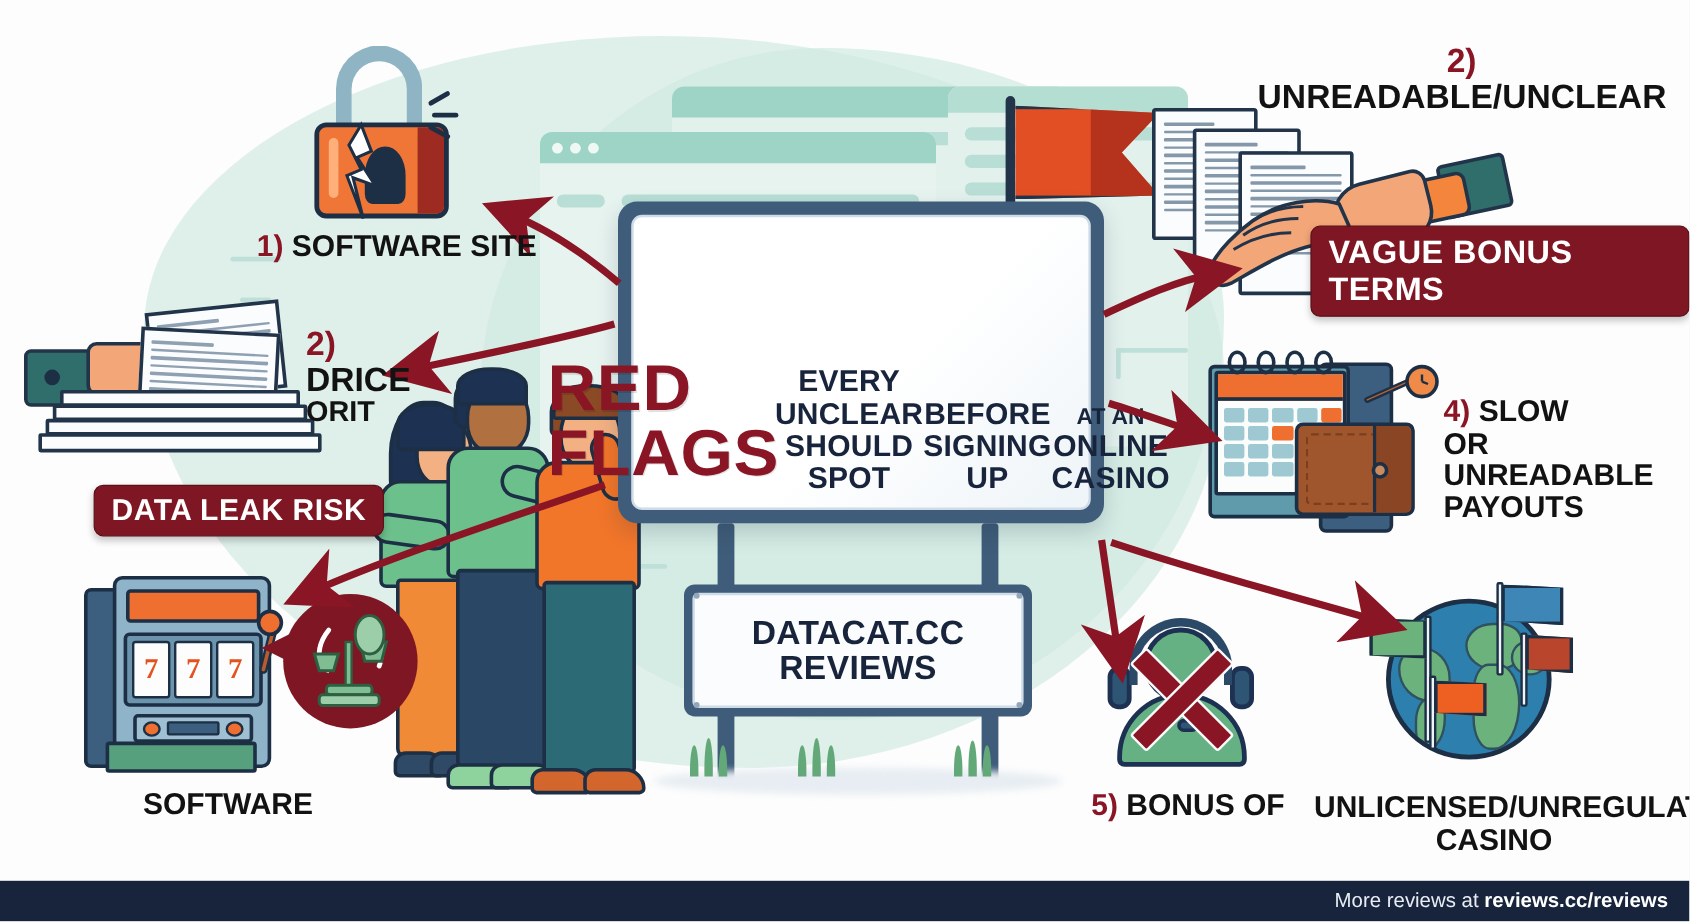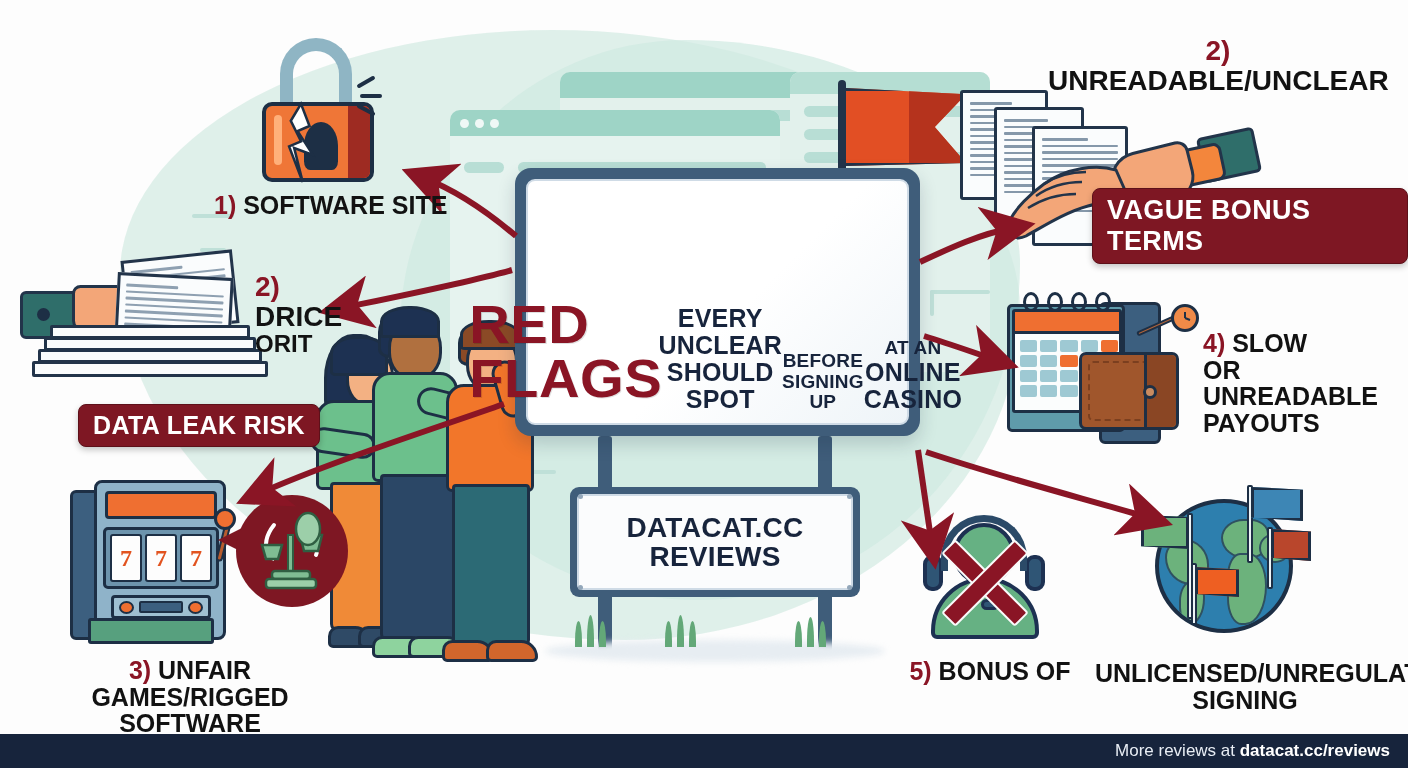--- a/index.html
+++ b/index.html
@@ -70,21 +70,21 @@
   }
   .sign-title {
     font-family:"Liberation Sans", sans-serif;
     font-weight:bold; font-size:54px; letter-spacing:.5px;
     color:#8a1525; line-height:1; margin-bottom:8px;
     transform: scaleX(1.04);
     text-shadow: 1px 1px 0 rgba(0,0,0,.12);
   }
   .sign-line { font-weight:bold; color:#17243c; line-height:1.08; text-align:center; }
   #sign-l1 { font-size:25px; letter-spacing:.2px; }
-  #sign-l2 { font-size:19px; letter-spacing:.2px; }
+  #sign-l2 { font-size:25px; letter-spacing:.2px; }
   #sign-l3 { font-size:25px; letter-spacing:.2px;margin-top:34px; }
   #sign-l3 .sm { font-size:19px; }
 
   #sign-posts { position:absolute; left:580px; top:436px; width:270px; height:215px; }
   .post { position:absolute; width:14px; height:215px; background:#3f5d7a; border-radius:3px; }
   .post.l { left:18px; } .post.r { right:18px; }
 
   #sub-board {
     position:absolute; left:570px; top:487px; width:290px; height:110px;
     background:#3f5d7a; border-radius:9px; padding:7px;
@@ -604,24 +604,20 @@
     </div>
   </div>
 
   <div class="label" id="lbl-2b">
     <div class="num">2)</div>
     <div>DRICE</div>
     <div class="sm2">ORIT</div>
   </div>
 
   <div class="label" id="lbl-3">
-    <div>
-      <span class="num">3)</span>
-      <span>UNFAIR GAMES/RIGGED</span>
-    </div>
     <div>SOFTWARE</div>
   </div>
 
   <div class="label" id="lbl-4">
     <div>
       <span class="num">4)</span>
       <span>SLOW</span>
     </div>
     <div>OR UNREADABLE</div>
     <div>PAYOUTS</div>
@@ -629,23 +625,23 @@
 
   <div class="label" id="lbl-5">
     <div>
       <span class="num">5)</span>
       <span>BONUS OF</span>
     </div>
   </div>
 
   <div class="label" id="lbl-6">
     <div>UNLICENSED/UNREGULATED</div>
-    <div>SIGNING</div>
+    <div>CASINO</div>
   </div>
 
   <div class="badge" id="badge-vague">VAGUE BONUS TERMS</div>
   <div class="badge" id="badge-leak">DATA LEAK RISK</div>
 
   <div id="footer">
-    <span><span>More reviews at </span><b>datacat.cc/reviews</b></span>
+    <span><span>More reviews at </span><b>reviews.cc/reviews</b></span>
   </div>
 
 </div>
 
 </body></html>

